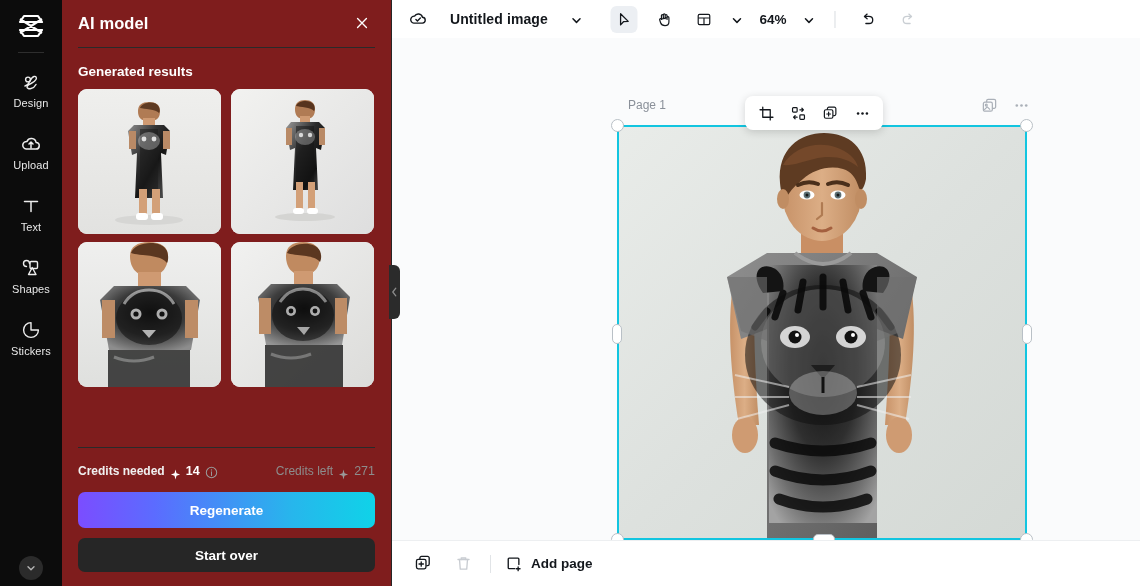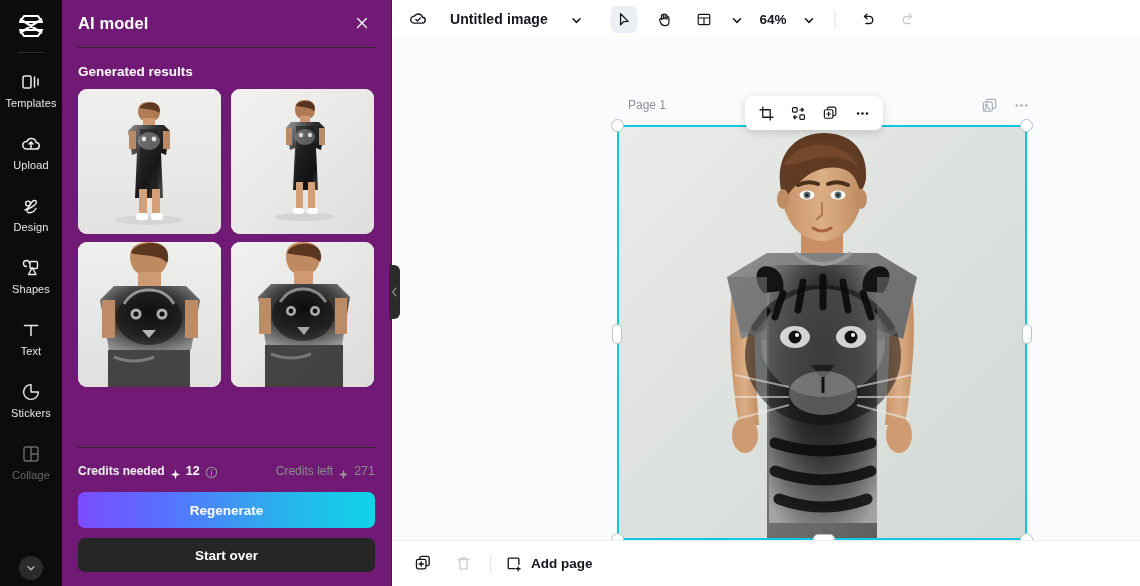--- a/index.html
+++ b/index.html
@@ -27,21 +27,21 @@
   .rail-item.dim .ic, .rail-item.dim .lbl { color: #6a6a6a; }
   .rail-collapse {
     position: absolute; left: 19px; bottom: 6px;
     width: 24px; height: 24px; border-radius: 50%;
     background: #2b2b2b; display: flex; align-items: center; justify-content: center;
     cursor: pointer; z-index: 3;
   }
 
   
   .panel {
-    width: 330px; height: 586px; background: #701a75;
+    width: 330px; height: 586px; background: #7f1d1d;
     flex-shrink: 0; position: relative; display: flex; flex-direction: column;
     border-right: 1px solid #262626;
   }
   .panel-head {
     height: 38px; display: flex; align-items: center; justify-content: space-between;
     padding: 0 16px 0 16px; margin-top: 4px;
   }
   .panel-title { font-size: 16.5px; font-weight: bold; color: #fff; letter-spacing: .1px; }
   .panel-close { width: 26px; height: 26px; display: flex; align-items: center; justify-content: center; cursor: pointer; }
   .panel-rule { height: 1px; background: #2a2a2a; margin: 5px 16px 0; }
@@ -170,89 +170,71 @@
 <div class="app">
 
   <div class="rail">
     <div class="rail-logo">
       <svg viewBox="0 0 40 34" width="40" height="34" fill="none" stroke="#fff" stroke-width="2.2" stroke-linejoin="round">
         <path d="M9 9 L31 23 M31 9 L9 23 M13 6 L27 6 L31 12 L9 12 Z M13 26 L27 26 L31 20 L9 20 Z"></path>
       </svg>
     </div>
     <div class="rail-sep"></div>
 
+
     <div class="rail-item">
       <span class="ic">
-        <svg viewBox="0 0 22 22" fill="none" stroke="currentColor" stroke-width="1.5" stroke-linecap="round">
-          <rect x="3" y="5" width="8" height="12" rx="1.6"></rect>
-            <path d="M14.5 6v10M18 8v6"></path>
-        </svg>
-      </span>
-      <span class="lbl">Templates</span>
+        <svg viewBox="0 0 22 22" fill="none" stroke="currentColor" stroke-width="1.4" stroke-linecap="round">
+          <path d="M5 15c3-1 4-3 5-5s2-4 4-4.5 3 1 2 3-3 3-5 4-4 2-4 3.5 2 2 4 1.5 4-2 5-4"></path>
+          <circle cx="8" cy="8.5" r="2.4"></circle>
+        </svg>
+      </span>
+      <span class="lbl">Design</span>
     </div>
 
     <div class="rail-item">
       <span class="ic">
         <svg viewBox="0 0 22 22" fill="none" stroke="currentColor" stroke-width="1.5" stroke-linecap="round" stroke-linejoin="round">
           <path d="M6.2 16h9.6a3.3 3.3 0 0 0 .3-6.6A4.8 4.8 0 0 0 7 8.4a3.8 3.8 0 0 0-.8 7.6Z"></path>
           <path d="M11 15V9m0 0-2 2m2-2 2 2"></path>
         </svg>
       </span>
       <span class="lbl">Upload</span>
     </div>
 
     <div class="rail-item">
       <span class="ic">
-        <svg viewBox="0 0 22 22" fill="none" stroke="currentColor" stroke-width="1.4" stroke-linecap="round">
-          <path d="M5 15c3-1 4-3 5-5s2-4 4-4.5 3 1 2 3-3 3-5 4-4 2-4 3.5 2 2 4 1.5 4-2 5-4"></path>
-          <circle cx="8" cy="8.5" r="2.4"></circle>
-        </svg>
-      </span>
-      <span class="lbl">Design</span>
+        <svg viewBox="0 0 22 22" fill="none" stroke="currentColor" stroke-width="1.5" stroke-linecap="round">
+          <path d="M4.5 6.5h13M11 6.5v10"></path>
+        </svg>
+      </span>
+      <span class="lbl">Text</span>
     </div>
 
     <div class="rail-item">
       <span class="ic">
         <svg viewBox="0 0 22 22" fill="none" stroke="currentColor" stroke-width="1.4" stroke-linecap="round" stroke-linejoin="round">
           <path d="M6.5 9.5a3 3 0 1 1 3-3"></path>
           <rect x="10" y="4.5" width="7.5" height="7" rx="1.2"></rect>
           <path d="M8.5 17.5h7.5L12.2 10.5Z"></path>
         </svg>
       </span>
       <span class="lbl">Shapes</span>
     </div>
 
     <div class="rail-item">
       <span class="ic">
-        <svg viewBox="0 0 22 22" fill="none" stroke="currentColor" stroke-width="1.5" stroke-linecap="round">
-          <path d="M4.5 6.5h13M11 6.5v10"></path>
-        </svg>
-      </span>
-      <span class="lbl">Text</span>
-    </div>
-
-    <div class="rail-item">
-      <span class="ic">
         <svg viewBox="0 0 22 22" fill="none" stroke="currentColor" stroke-width="1.4" stroke-linejoin="round">
           <path d="M11 3.6a7.4 7.4 0 1 0 7.4 7.4h-7.4Z"></path>
         </svg>
       </span>
       <span class="lbl">Stickers</span>
     </div>
 
 
-    <div class="rail-item dim">
-      <span class="ic">
-        <svg viewBox="0 0 22 22" fill="none" stroke="currentColor" stroke-width="1.4">
-          <rect x="4" y="4" width="14" height="14" rx="2"></rect>
-            <path d="M11 4v14M11 11h7"></path>
-        </svg>
-      </span>
-      <span class="lbl">Collage</span>
-    </div>
 
     <div class="rail-collapse">
       <svg viewBox="0 0 14 14" width="12" height="12" fill="none" stroke="#b5b5b5" stroke-width="1.6" stroke-linecap="round" stroke-linejoin="round">
         <path d="M3.5 5.5 7 9l3.5-3.5"></path>
       </svg>
     </div>
   </div>
 
   <div class="panel">
     <div class="panel-head">
@@ -405,21 +387,21 @@
     <div class="panel-foot">
       <div class="foot-rule"></div>
       <div class="credits-row">
         <div class="credits-left-grp">
           <span class="credits-lbl">Credits needed</span>
           <span class="spark">
             <svg viewBox="0 0 12 12" fill="#fff">
                 <path d="M6 0.5 7.1 4.6 11 6 7.1 7.4 6 11.5 4.9 7.4 1 6 4.9 4.6Z"></path>
               </svg>
           </span>
-          <span class="credits-num">12</span>
+          <span class="credits-num">14</span>
           <span class="info-ic">
             <svg viewBox="0 0 14 14" fill="none" stroke="#9a9a9a" stroke-width="1.1">
               <circle cx="7" cy="7" r="5.6"></circle>
                 <path d="M7 6.2v4" stroke-linecap="round"></path>
                 <circle cx="7" cy="4.2" r=".75" fill="#9a9a9a" stroke="none"></circle>
             </svg>
           </span>
         </div>
         <div class="credits-right-grp">
           <span class="credits-right-lbl">Credits left</span>

